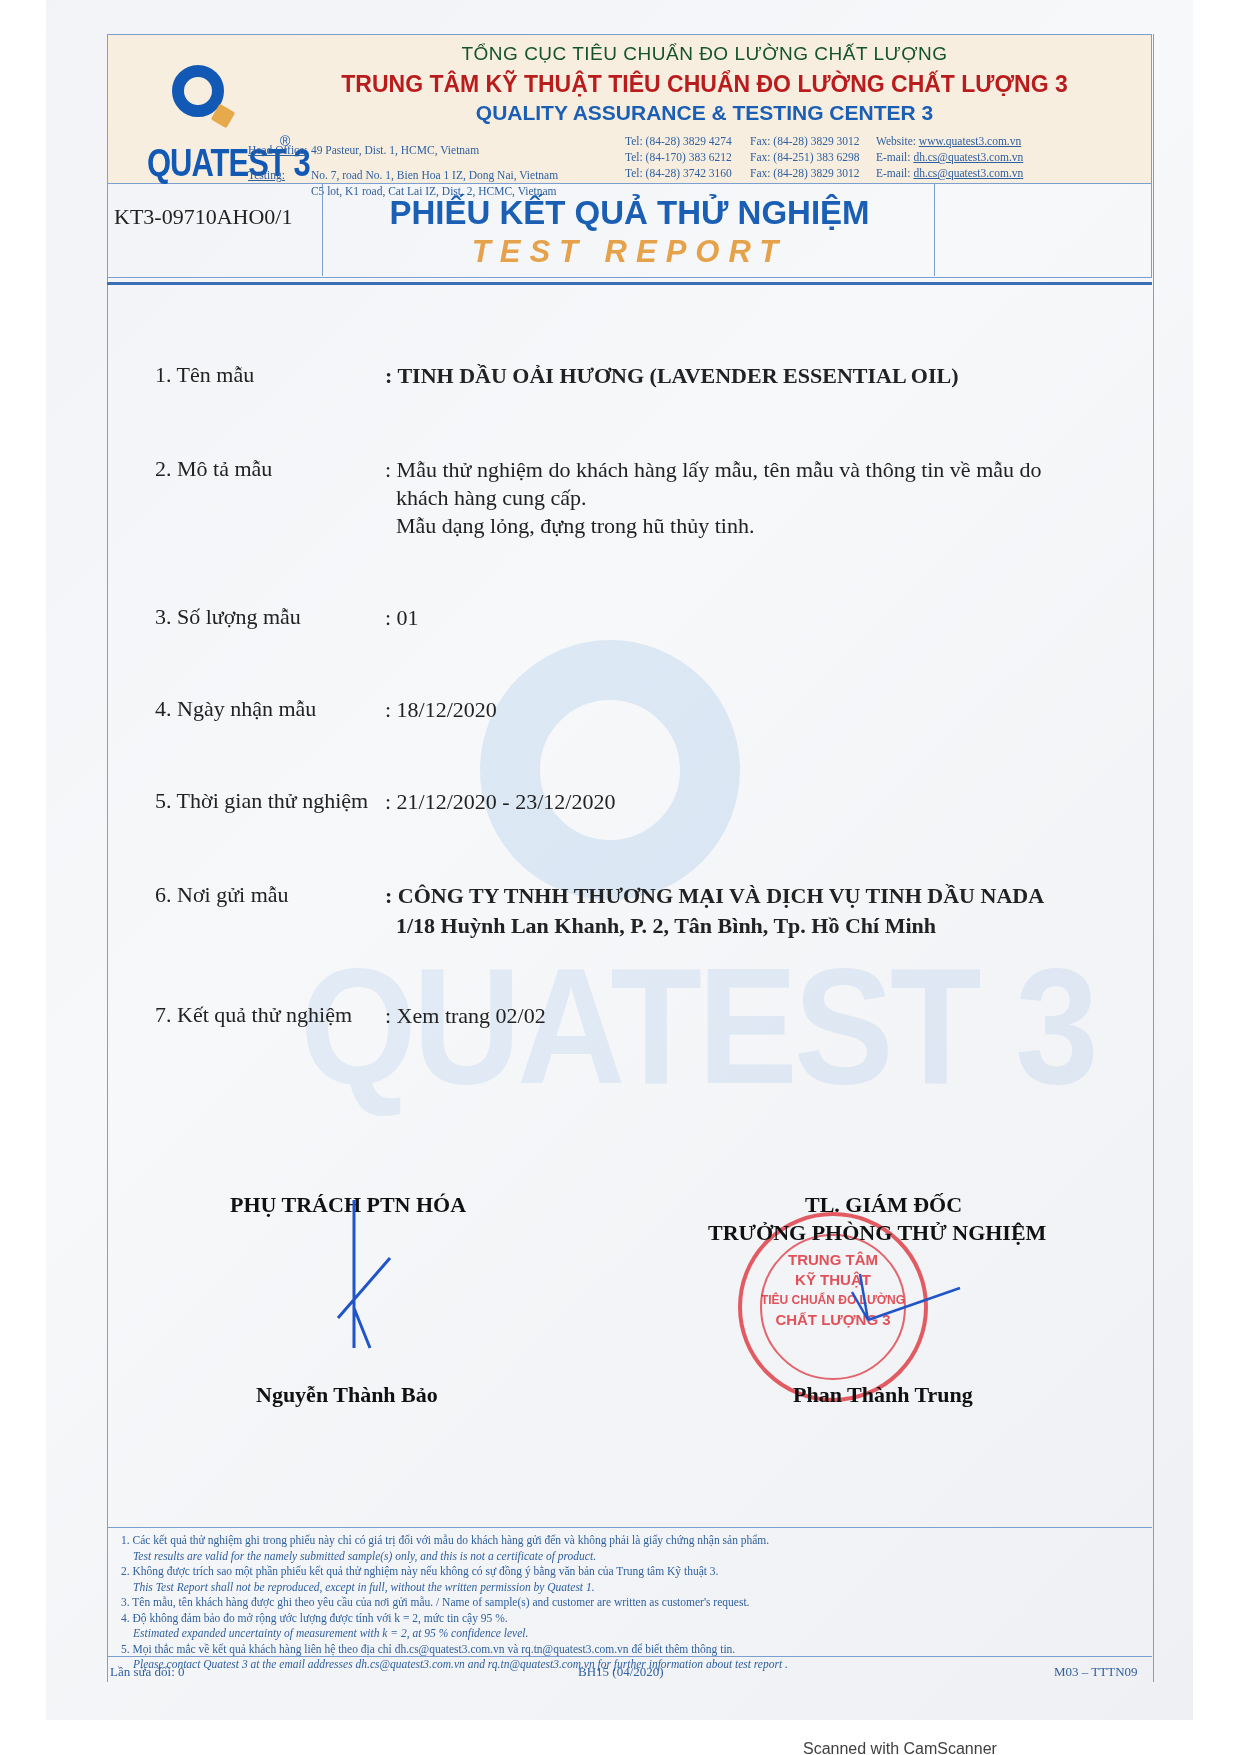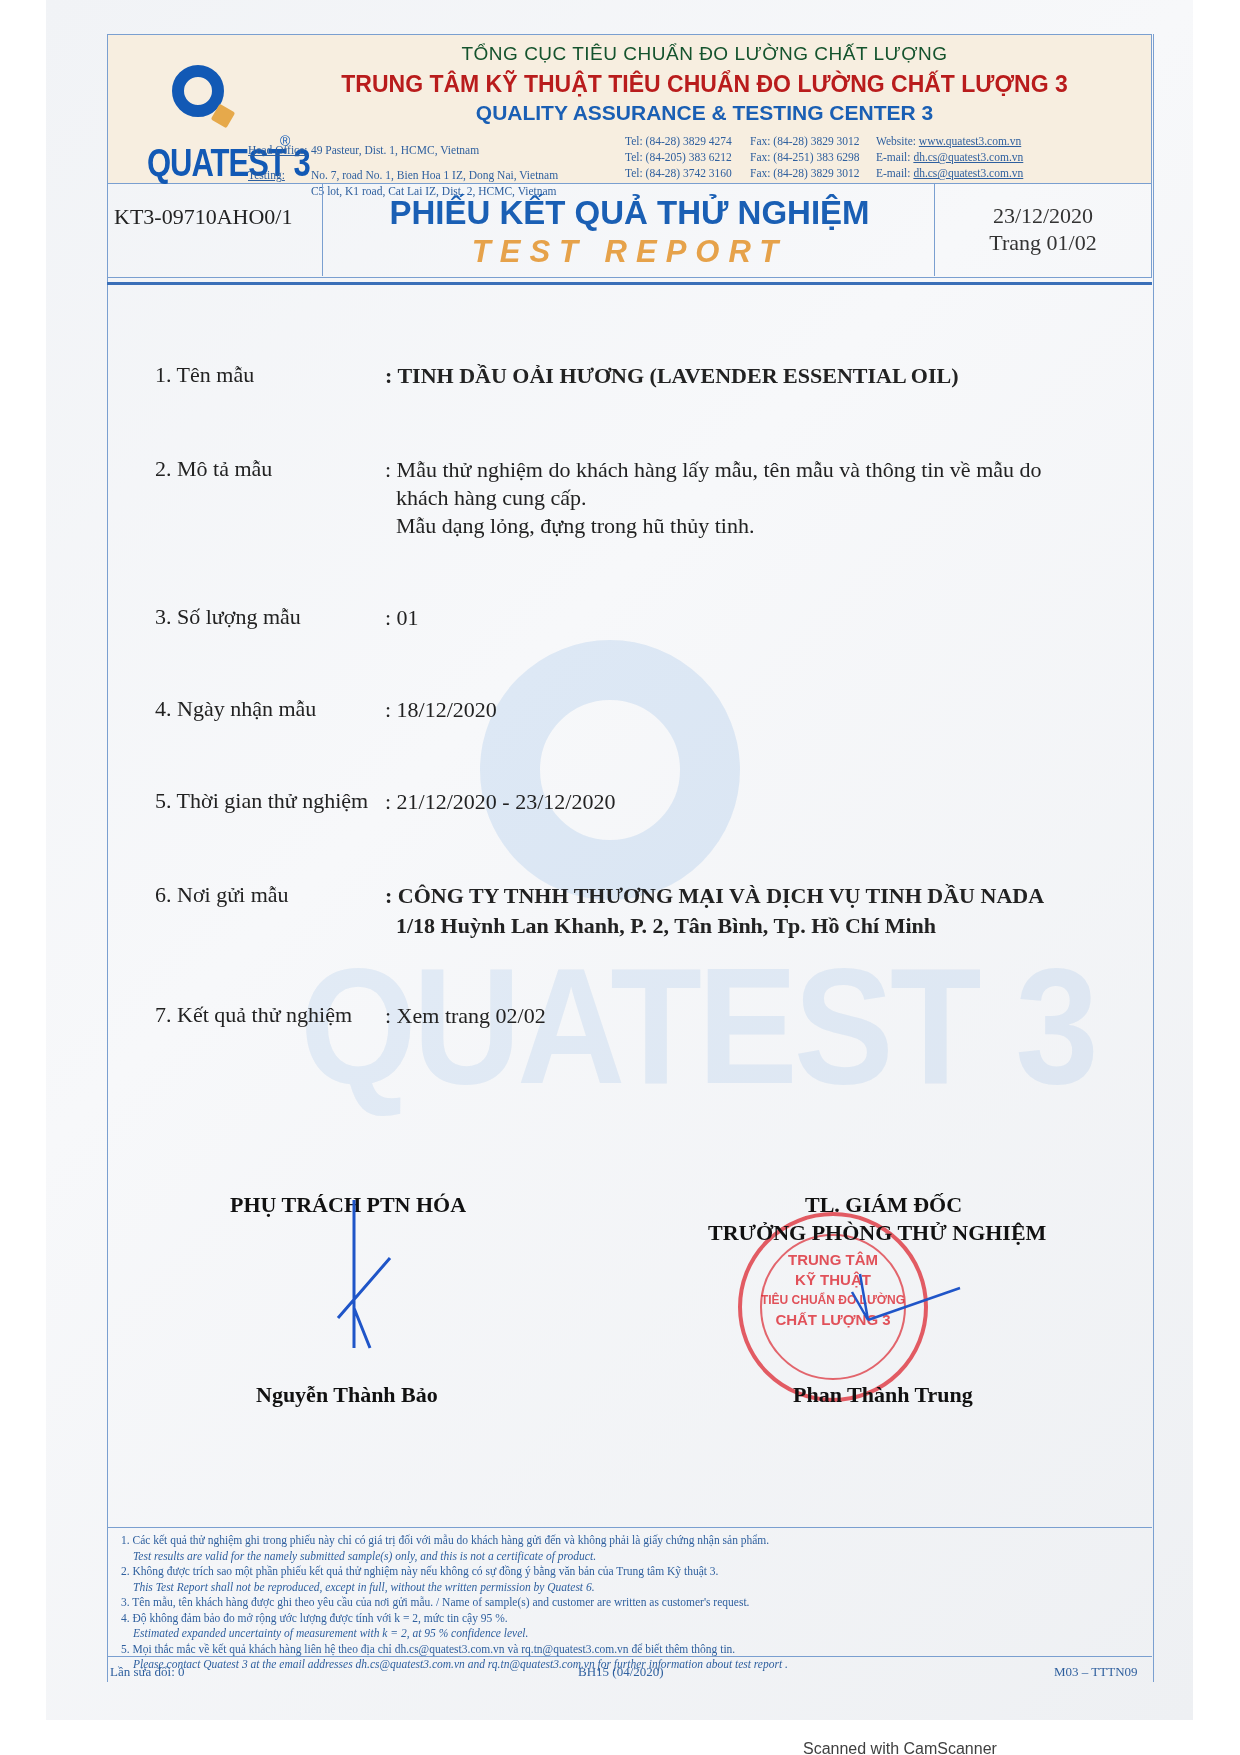--- a/index.html
+++ b/index.html
@@ -61,45 +61,41 @@
   <div class="org-2">TRUNG TÂM KỸ THUẬT TIÊU CHUẨN ĐO LƯỜNG CHẤT LƯỢNG 3</div>
   <div class="org-3">QUALITY ASSURANCE &amp; TESTING CENTER 3</div>
 
   <div class="contact" style="left:140px;">
     <div><span class="lbl">Head Office:</span> <span>49 Pasteur, Dist. 1, HCMC, Vietnam</span></div>
     <div><span class="lbl">Testing:</span> <span>No. 7, road No. 1, Bien Hoa 1 IZ, Dong Nai, Vietnam</span></div>
     <div><span class="lbl"></span> <span>C5 lot, K1 road, Cat Lai IZ, Dist. 2, HCMC, Vietnam</span></div>
   </div>
   <div class="contact" style="left:517px;">
     <div>Tel: (84-28)  3829 4274</div>
-    <div>Tel: (84-205)  383 6212</div>
+    <div>Tel: (84-170)  383 6212</div>
     <div>Tel: (84-28)  3742 3160</div>
   </div>
   <div class="contact" style="left:642px;">
     <div>Fax:  (84-28)  3829 3012</div>
     <div>Fax:  (84-251)  383 6298</div>
     <div>Fax:  (84-28)  3829 3012</div>
   </div>
   <div class="contact" style="left:768px;">
     <div><span>Website:</span> <u>www.quatest3.com.vn</u></div>
     <div><span>E-mail:</span> <u>dh.cs@quatest3.com.vn</u></div>
     <div><span>E-mail:</span> <u>dh.cs@quatest3.com.vn</u></div>
   </div>
 </div>
 
 <div class="titlebar">
   <div class="c1"></div>
   <div class="c3"></div>
   <div class="code">KT3-09710AHO0/1</div>
   <div class="title-vn">PHIẾU KẾT QUẢ THỬ NGHIỆM</div>
   <div class="title-en">TEST REPORT</div>
-  <div class="date">
-    <div>23/12/2020</div>
-    <div>Trang 01/02</div>
-  </div>
 </div>
 <div class="hr-blue" style="top:282px;"></div>
 
 <div class="row" style="top:362px;">
   <span class="lbl">1. Tên mẫu</span>
   <span class="val bold">: TINH DẦU OẢI HƯƠNG (LAVENDER ESSENTIAL OIL)</span>
 </div>
 <div class="row" style="top:456px;">
   <span class="lbl">2. Mô tả mẫu</span>
   <span class="val">: Mẫu thử nghiệm do khách hàng lấy mẫu, tên mẫu và thông tin về mẫu  do</span>
@@ -147,21 +143,21 @@
 <div class="sig" style="left:708px; top:1220px;">TRƯỞNG PHÒNG THỬ NGHIỆM</div>
 <svg style="position:absolute; left:840px; top:1270px;" width="130" height="70">
   <path d="M20 4 L28 50 L12 22 M28 50 L120 18" stroke="#1f55c8" stroke-width="2.5" fill="none"></path>
 </svg>
 <div class="sig" style="left:793px; top:1382px;">Phan Thành Trung</div>
 
 <div class="notes">
   <div>1. Các kết quả thử nghiệm ghi trong phiếu này chỉ có giá trị đối với mẫu do khách hàng gửi đến và không phải là giấy chứng nhận sản phẩm.</div>
   <div class="en">Test results are valid for the namely submitted sample(s) only, and this is not a certificate of product.</div>
   <div>2. Không được trích sao một phần phiếu kết quả thử nghiệm này nếu không có sự đồng ý bằng văn bản của Trung tâm Kỹ thuật 3.</div>
-  <div class="en">This Test Report shall not be reproduced, except in full, without the written permission by Quatest 6.</div>
+  <div class="en">This Test Report shall not be reproduced, except in full, without the written permission by Quatest 1.</div>
   <div>3. Tên mẫu, tên khách hàng được ghi theo yêu cầu của nơi gửi mẫu. / Name of sample(s) and customer are written as customer's request.</div>
   <div>4. Độ không đảm bảo đo mở rộng ước lượng được tính với k = 2, mức tin cậy 95 %.</div>
   <div class="en">Estimated expanded uncertainty of measurement with k = 2, at 95 % confidence level.</div>
   <div>5. Mọi thắc mắc về kết quả khách hàng liên hệ theo địa chỉ dh.cs@quatest3.com.vn và rq.tn@quatest3.com.vn để biết thêm thông tin.</div>
   <div class="en">Please contact Quatest 3 at the email addresses dh.cs@quatest3.com.vn and rq.tn@quatest3.com.vn  for further information about test report .</div>
 </div>
 
 <div class="foot" style="left:110px;">Lần sửa đổi: 0</div>
 <div class="foot" style="left:578px;">BH15 (04/2020)</div>
 <div class="foot" style="left:1054px;">M03 – TTTN09</div>

